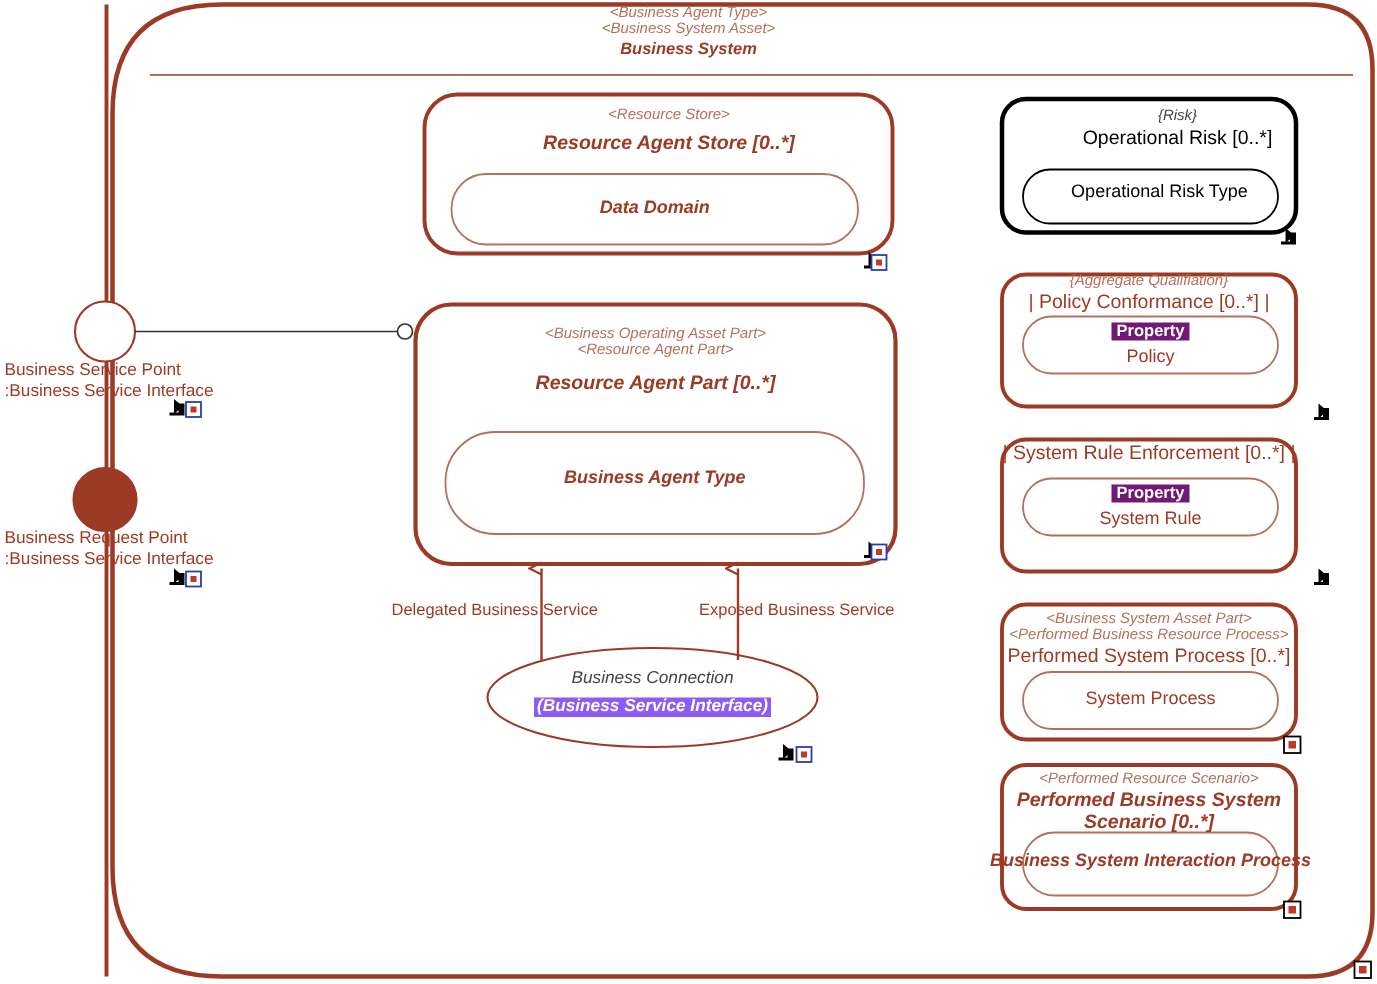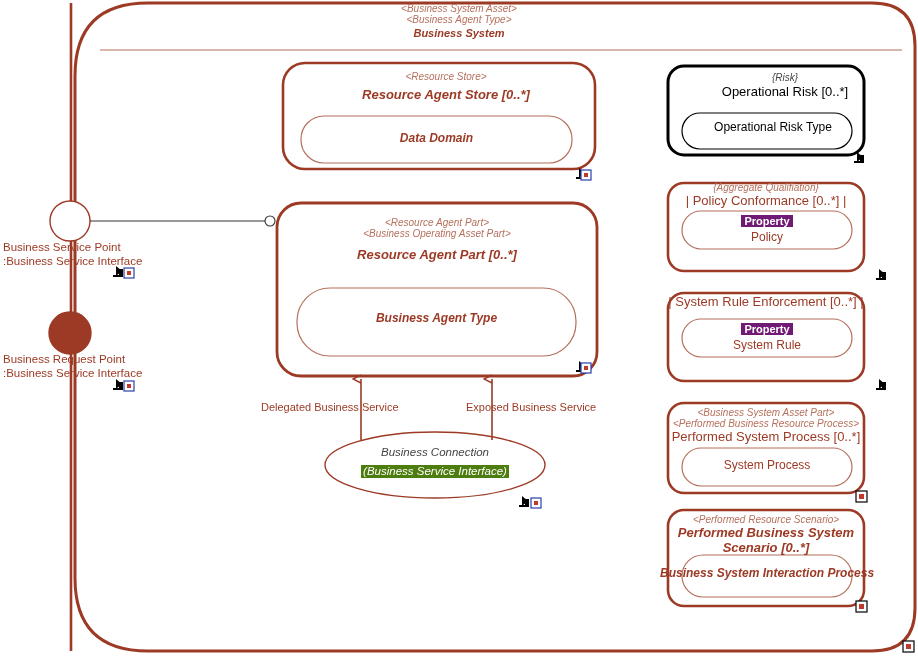--- a/index.html
+++ b/index.html
@@ -16,21 +16,21 @@
   .name-rm{font-size:13px;font-weight:normal;color:#9c3a25;white-space:nowrap;}
   .inner-it{font-size:12px;font-style:italic;font-weight:bold;color:#9c3a25;white-space:nowrap;}
   .inner-rm{font-size:12px;color:#9c3a25;white-space:nowrap;}
   .black .stereo{color:#444;}
   .black .name-rm{color:#000;text-align:center;}
   .black .inner-rm{color:#000;}
   .prop{display:inline-block;background:#701a75;color:#fff;font-size:11px;font-weight:bold;padding:0 3px;}
   .portlabel{position:absolute;font-size:11.5px;color:#9c3a25;line-height:1.2;white-space:nowrap;}
   .edgelabel{position:absolute;font-size:11px;color:#9c3a25;white-space:nowrap;}
   .conn-name{font-size:11.5px;font-style:italic;color:#444;white-space:nowrap;}
-  .conn-iface{display:inline-block;background:#4d7c0f;color:#fff;font-size:11.5px;font-style:italic;font-weight:normal;padding:0 2px;white-space:nowrap;}
+  .conn-iface{display:inline-block;background:#8b5cf6;color:#fff;font-size:11.5px;font-style:italic;font-weight:bold;padding:0 2px;white-space:nowrap;}
 </style>
 </head>
 <body>
 
 <div id="canvas">
 
   <svg class="svg-layer" viewBox="0 0 918 656">
     <defs>
       <marker id="openarrow" markerWidth="12" markerHeight="12" refX="5" refY="9" orient="auto" markerUnits="userSpaceOnUse">
         <path d="M1,9 L5,1 L9,9" fill="none" stroke="#9c3a25" stroke-width="1.4"></path>
@@ -72,22 +72,22 @@
     <rect x="668" y="510" width="196" height="96" rx="16" ry="16" fill="#fff" stroke="#9c3a25" stroke-width="2.6"></rect>
     <rect x="682" y="555" width="170" height="42" rx="21" ry="21" fill="#fff" stroke="#b5705c" stroke-width="1.2"></rect>
 
     <ellipse cx="435" cy="465" rx="110" ry="33" fill="#fff" stroke="#9c3a25" stroke-width="1.4"></ellipse>
 
     <line x1="361" y1="440" x2="361" y2="379" stroke="#9c3a25" stroke-width="1.6" marker-end="url(#openarrow)"></line>
     <line x1="492" y1="440" x2="492" y2="379" stroke="#9c3a25" stroke-width="1.6" marker-end="url(#openarrow)"></line>
   </svg>
 
   <div class="tb" style="left:309px;top:3px;width:300px;">
+    <div class="stereo">&lt;Business Agent Type&gt;</div>
     <div class="stereo">&lt;Business System Asset&gt;</div>
-    <div class="stereo">&lt;Business Agent Type&gt;</div>
     <div class="name-it" style="font-size:11px;margin-top:2px;">Business System</div>
   </div>
 
   <div class="portlabel" style="left:3px;top:241px;text-align:left;">
     <div>Business Service Point</div>
     <div>:Business Service Interface</div>
   </div>
   <div class="portlabel" style="left:3px;top:353px;text-align:left;">
     <div>Business Request Point</div>
     <div>:Business Service Interface</div>
@@ -95,22 +95,22 @@
 
   <div class="tb" style="left:296px;top:71px;width:300px;">
     <div class="stereo">&lt;Resource Store&gt;</div>
     <div class="name-it" style="margin-top:6px;">Resource Agent Store [0..*]</div>
   </div>
   <div class="tb" style="left:301px;top:132px;width:271px;">
     <div class="inner-it">Data Domain</div>
   </div>
 
   <div class="tb" style="left:287px;top:217px;width:300px;">
+    <div class="stereo">&lt;Business Operating Asset Part&gt;</div>
     <div class="stereo">&lt;Resource Agent Part&gt;</div>
-    <div class="stereo">&lt;Business Operating Asset Part&gt;</div>
     <div class="name-it" style="margin-top:9px;">Resource Agent Part [0..*]</div>
   </div>
   <div class="tb" style="left:297px;top:312px;width:279px;">
     <div class="inner-it">Business Agent Type</div>
   </div>
 
   <div class="tb black" style="left:666px;top:72px;width:238px;">
     <div class="stereo">{Risk}</div>
     <div class="name-rm" style="margin-top:2px;">Operational Risk [0..*]</div>
   </div>

